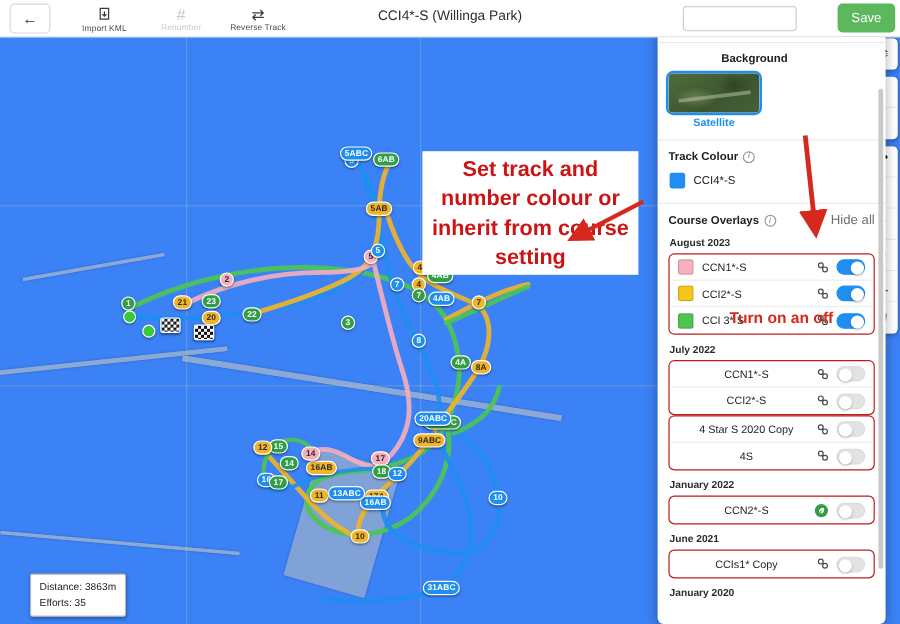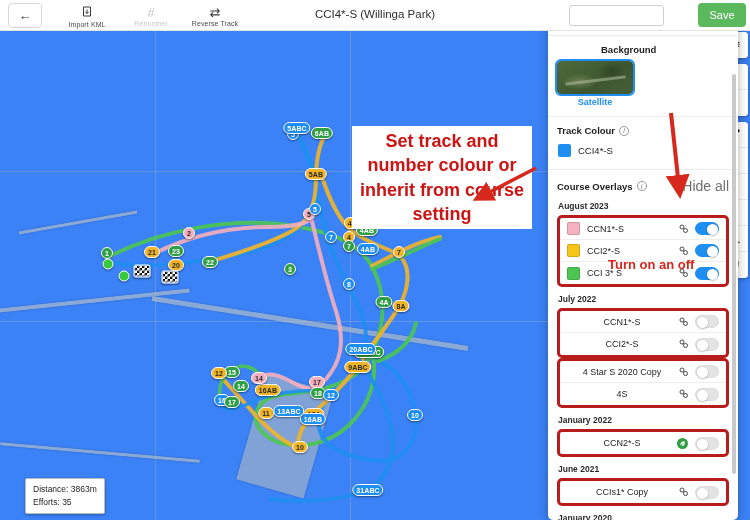--- a/index.html
+++ b/index.html
@@ -177,32 +177,32 @@
   .bg-opt.sel .bg-cap { color: #1f8ef1; }
   .divider { height: 1px; background: #ececec; margin: 2px -9px 8px -9px; }
 
   .row-head { display: flex; align-items: center; margin-bottom: 6px; }
   .row-head .ttl { font-size: 9.5px; font-weight: 700; color: #1d1d1d; }
   .info-i {
     width: 10px; height: 10px; border-radius: 50%; border: 1px solid #9a9a9a;
     font-size: 7px; color: #7a7a7a; display: inline-flex; align-items: center;
     justify-content: center; margin-left: 4px; cursor: pointer; font-style: italic;
   }
-  .hide-all { margin-left: auto; font-size: 14px; color: #6f6f6f; cursor: pointer; text-align: center; }
+  .hide-all { margin-left: auto; font-size: 11px; color: #6f6f6f; cursor: pointer; text-align: center; }
 
   .track-colour-row {
     display: flex; align-items: center; gap: 7px;
     padding: 2px 0 10px 1px;
   }
   .swatch { width: 13px; height: 13px; border-radius: 2px; cursor: pointer; }
   .swatch.bordered { border: 1px solid rgba(0,0,0,.14); }
   .tc-name { font-size: 9.5px; color: #1d1d1d; }
 
   .month { font-size: 8.5px; font-weight: 700; color: #2a2a2a; margin: 7px 0 4px 1px; }
-  .group { border: 3px solid #b91c1c; border-radius: 5px; overflow: hidden; }
+  .group { border: 1px solid #b91c1c; border-radius: 5px; overflow: hidden; }
   .ov-row {
     display: flex; align-items: center; height: 22px; padding: 0 7px;
     border-bottom: 1px solid #eee; cursor: pointer;
   }
   .group .ov-row:last-child { border-bottom: none; }
   .ov-name { font-size: 9px; color: #1d1d1d; flex: 1 1 auto; }
   .ov-row.centered .ov-name { text-align: center; }
   .ov-row .swatch { margin-right: 7px; }
   .link-ic { width: 13px; margin-right: 5px; display: flex; align-items: center; justify-content: center; cursor: pointer; }
   .leaf-ic {

